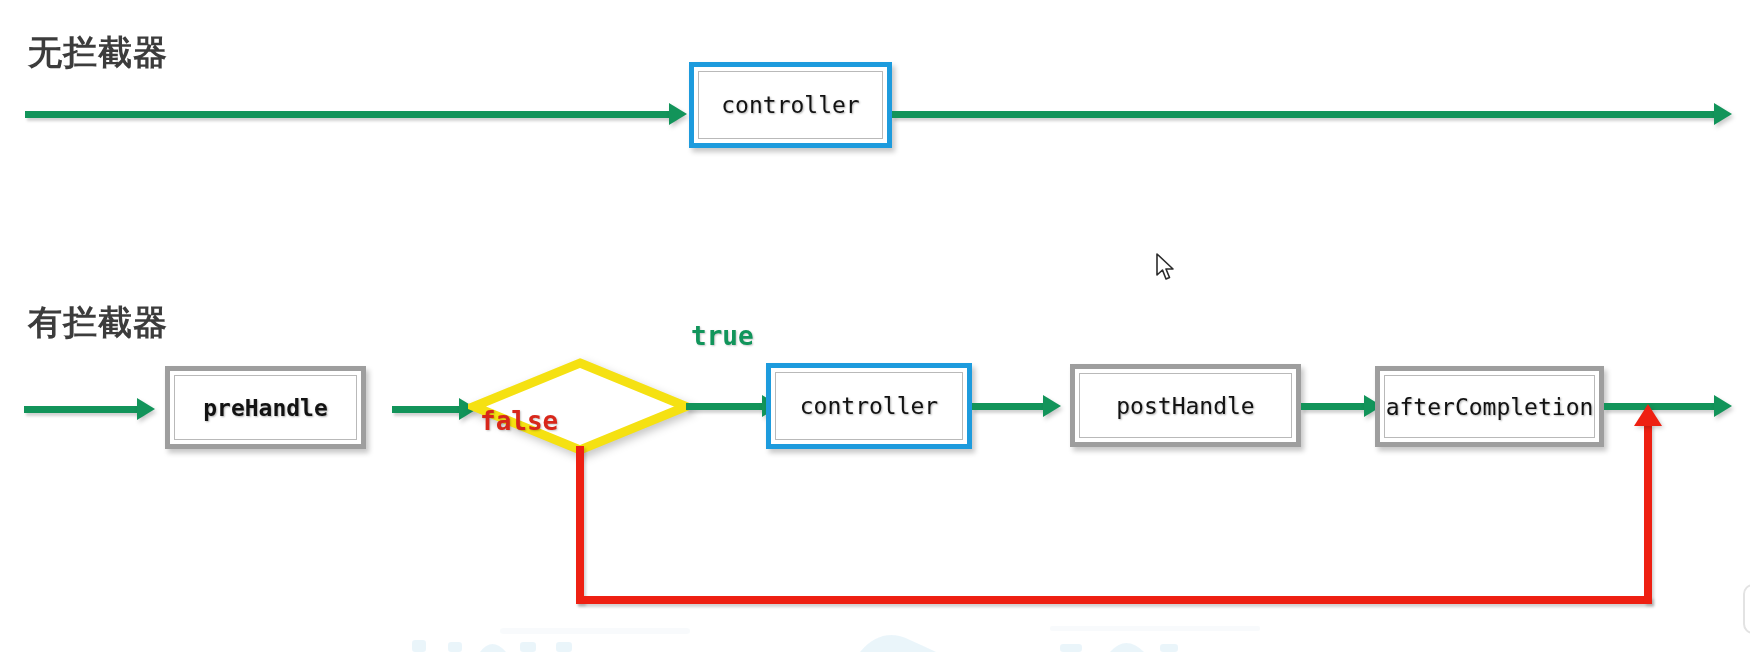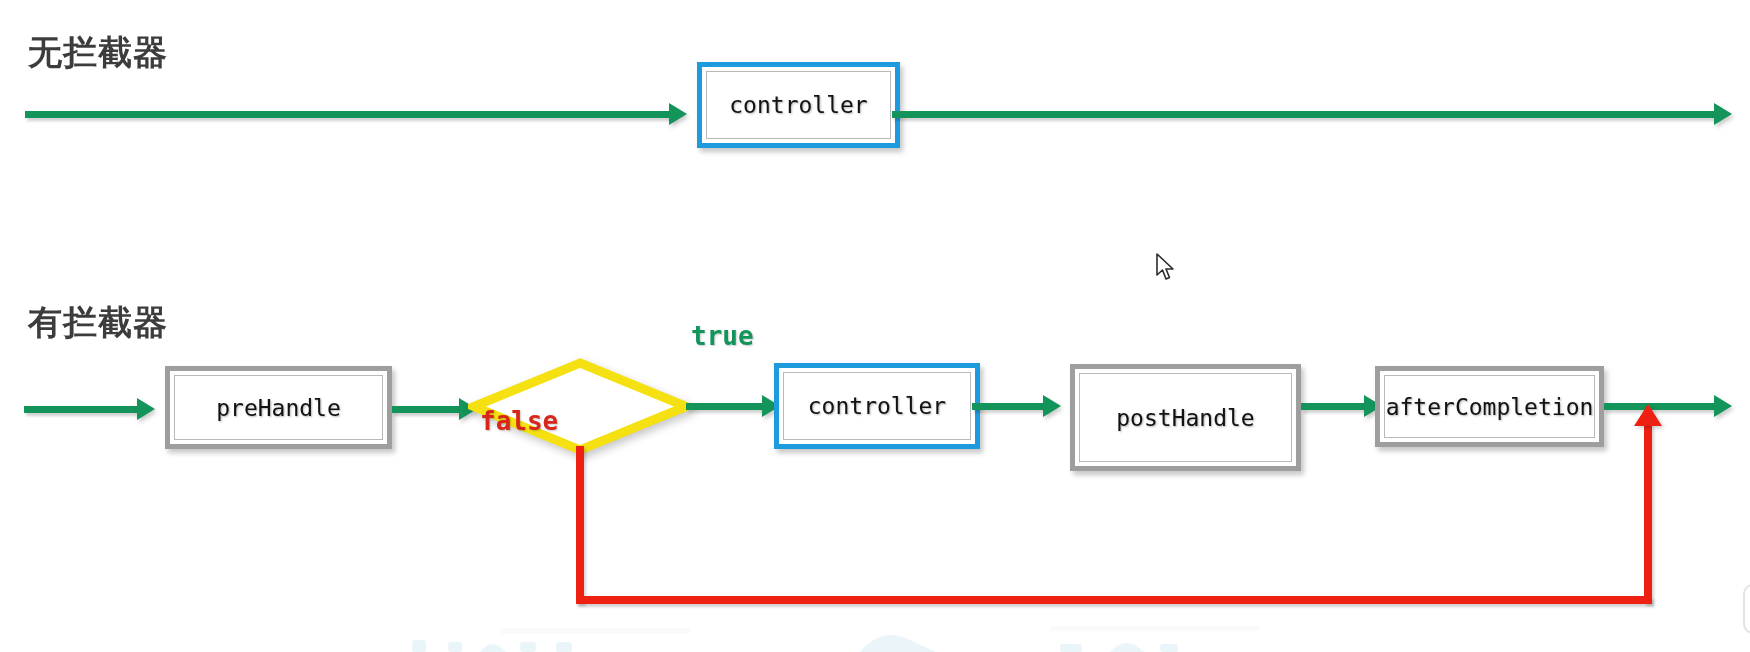--- a/index.html
+++ b/index.html
@@ -52,21 +52,21 @@
   .node .node-label {
     position: relative;
     z-index: 2;
     font-family: "DejaVu Sans Mono", "Liberation Mono", monospace;
     font-size: 23px;
     color: #121212;
     white-space: nowrap;
     text-shadow: 1px 1px 2px rgba(0,0,0,0.30);
   }
   .node.gray  { border: 5px solid #9e9e9e; }
-  .node.blue  { border: 5px solid #1d9bdd; margin-left: 8px; }
+  .node.blue  { border: 5px solid #1d9bdd; }
 
   
   .diamond-wrap {
     position: absolute;
     filter: drop-shadow(3px 4px 4px rgba(0,0,0,0.22));
   }
   .diamond-wrap svg { display: block; }
   .diamond-label {
     position: absolute;
     left: 0; right: 0;
@@ -173,21 +173,21 @@
   </div>
 
   <div class="hline" style="left:892px; top:111px; width:825px;"></div>
   <div class="arrowhead-right" style="left:1714px; top:103px;"></div>
 
   <div class="section-title" id="title-with-interceptor">有拦截器</div>
 
   <div class="hline" style="left:24px; top:406px; width:118px;"></div>
   <div class="arrowhead-right" style="left:137px; top:398px;"></div>
 
-  <div class="node gray" style="left:165px; top:366px; width:227px; height:83px;">
+  <div class="node gray" style="left:165px; top:366px; width:201px; height:83px;font-weight:bold;">
     <span class="node-inner"></span>
     <span class="node-label">preHandle</span>
   </div>
 
   <div class="hline" style="left:392px; top:406px; width:72px;"></div>
   <div class="arrowhead-right" style="left:459px; top:398px;"></div>
 
   <div class="diamond-wrap" style="left:468px; top:357px; width:224px; height:99px;">
     <svg width="224" height="99" viewBox="0 0 224 99" aria-hidden="true">
       <polygon points="112,6 218,49.5 112,93 6,49.5" fill="#ffffff" stroke="#f5e112" stroke-width="9" stroke-linejoin="miter"></polygon>
@@ -200,21 +200,21 @@
   <div class="arrowhead-right" style="left:762px; top:395px;"></div>
 
   <div class="node blue" style="left:766px; top:363px; width:206px; height:86px;">
     <span class="node-inner"></span>
     <span class="node-label">controller</span>
   </div>
 
   <div class="hline" style="left:972px; top:403px; width:76px;"></div>
   <div class="arrowhead-right" style="left:1043px; top:395px;"></div>
 
-  <div class="node gray" style="left:1070px; top:364px; width:231px; height:107px;">
+  <div class="node gray" style="left:1070px; top:364px; width:231px; height:83px;">
     <span class="node-inner"></span>
     <span class="node-label">postHandle</span>
   </div>
 
   <div class="hline" style="left:1301px; top:403px; width:68px;"></div>
   <div class="arrowhead-right" style="left:1364px; top:395px;"></div>
 
   <div class="node gray" style="left:1375px; top:366px; width:229px; height:81px;">
     <span class="node-inner"></span>
     <span class="node-label">afterCompletion</span>

